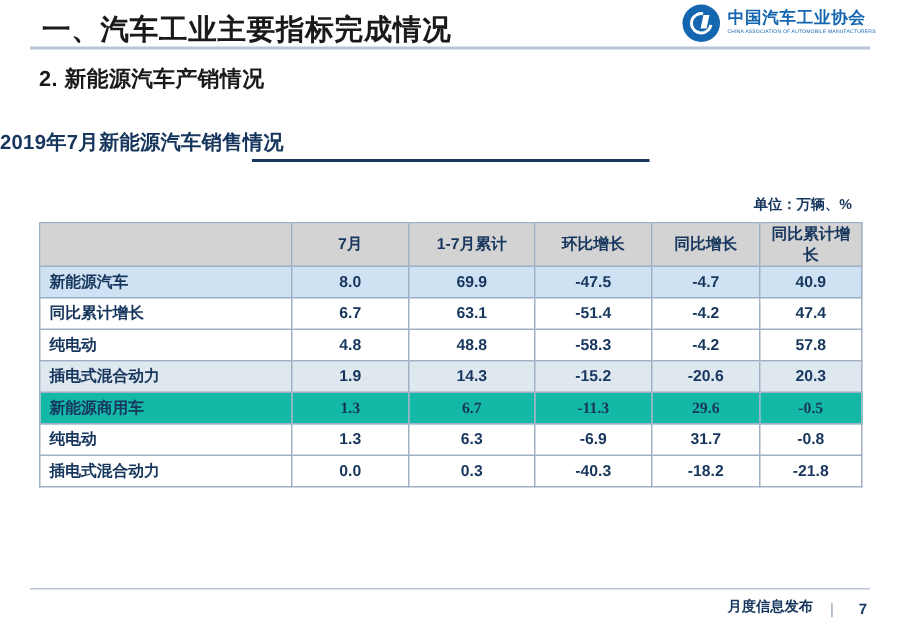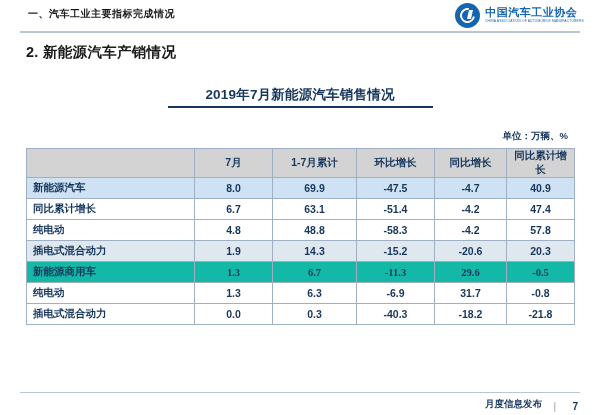--- a/index.html
+++ b/index.html
@@ -19,21 +19,21 @@
     position: absolute;
     top: 0;
     left: 0;
     width: 600px;
     height: 34px;
   }
   .header-title {
     position: absolute;
     left: 28px;
     top: 7px;
-    font-size: 10px;
+    font-size: 19px;
     font-weight: bold;
     color: #1a1a1a;
     letter-spacing: 0.5px;
     white-space: nowrap;
   }
   .header-rule {
     position: absolute;
     left: 20px;
     top: 31px;
     width: 560px;
@@ -107,21 +107,20 @@
     color: #1a1a1a;
     letter-spacing: 0.3px;
     white-space: nowrap;
   }
   
   .table-title {
     position: absolute;
     left: 0;
     top: 86px;
     width: 600px;
-    text-align: center;
     font-size: 13.5px;
     font-weight: bold;
     color: #17365d;
     letter-spacing: 0.2px;
   }
   .table-title-underline {
     position: absolute;
     left: 168px;
     top: 106px;
     width: 265px;

